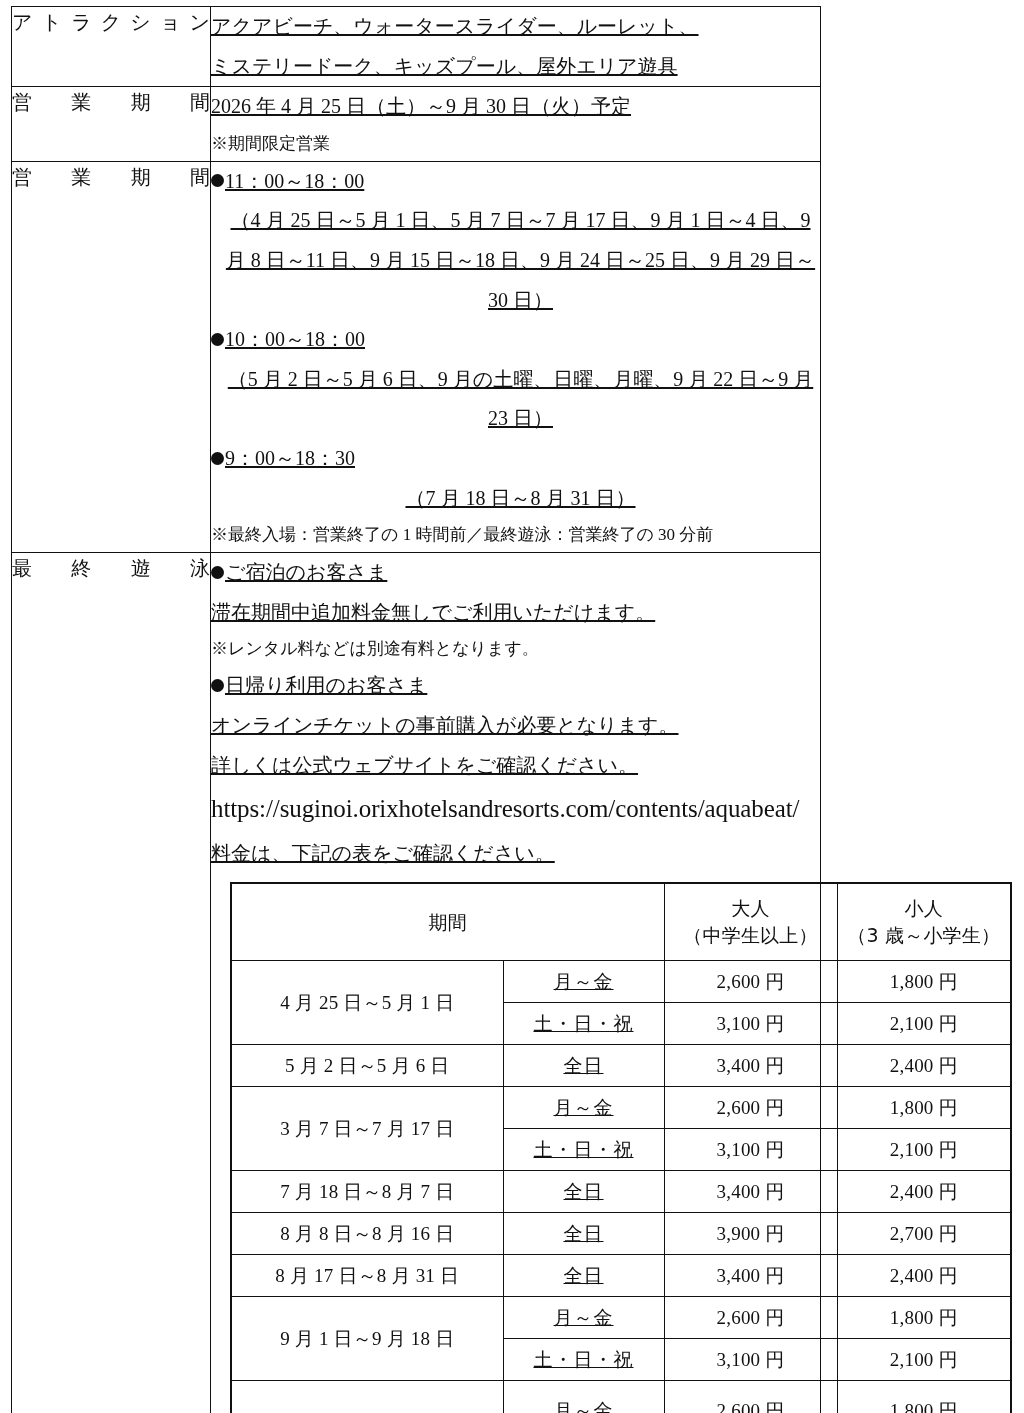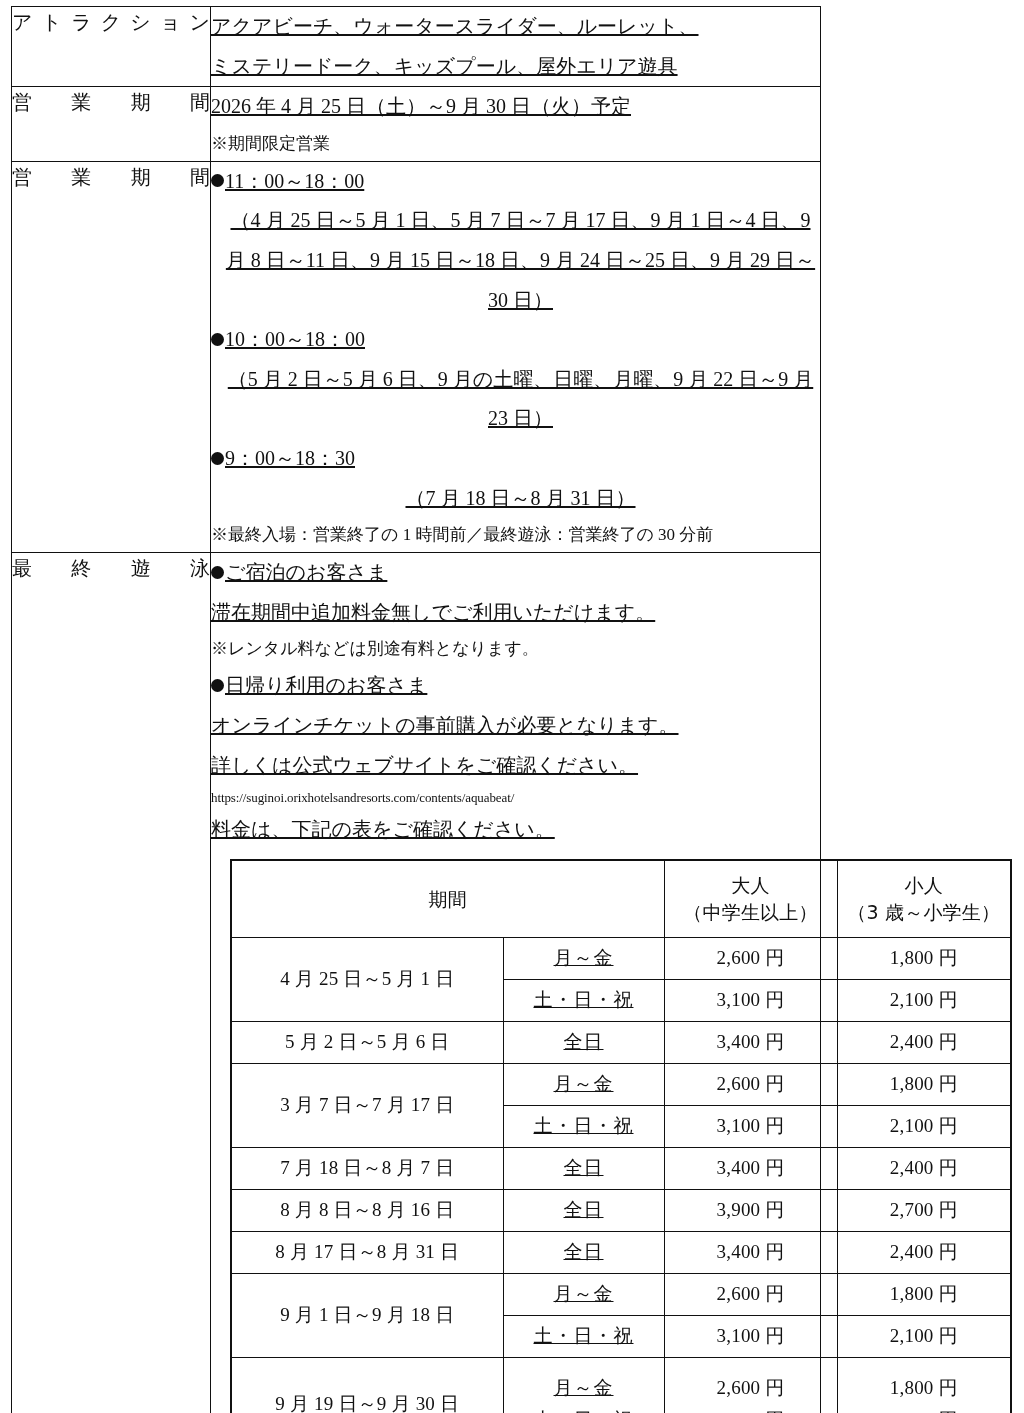--- a/index.html
+++ b/index.html
@@ -82,21 +82,21 @@
     width: 13px;
     height: 13px;
     border-radius: 50%;
     background: #111111;
     vertical-align: 0.02em;
     margin-right: 1px;
   }
 
   .url-line {
     display: block;
-    font-size: 13px;
+    font-size: 25px;
     line-height: 1.95;
     white-space: nowrap;
     letter-spacing: -0.1px;
   }
 
   
   .price-wrap {
     margin-top: 9px;
     margin-left: 19px;
     margin-bottom: 4px;

